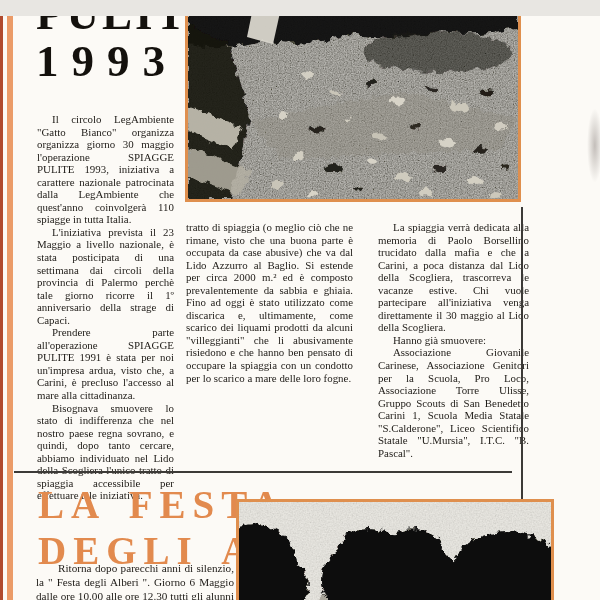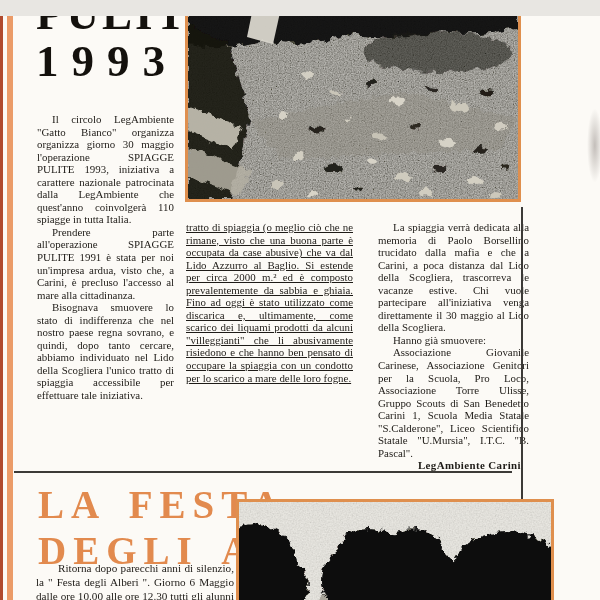--- a/index.html
+++ b/index.html
@@ -17,21 +17,21 @@
   .title1 { position:absolute; left:36px; font-weight:bold; color:#14110d; white-space:nowrap; }
   .title1.l1 { top:-28px; font-size:45px; letter-spacing:3px; }
   .title1.l2 { top:19px;  font-size:45px; letter-spacing:13px; }
 
   
   .col { position:absolute; text-align:justify; font-size:10.9px; line-height:12.55px;
          color:#1e1b17; }
   .col p { margin:0; text-indent:15px; }
   .col p.noindent { text-indent:0; }
   .col1 { left:37px;  top:97px;  width:137px; }
-  .col2 { left:186px; top:205px; width:167px;text-decoration:underline; }
+  .col2 { left:186px; top:205px; width:167px; }
   .col3 { left:378px; top:205px; width:151px; }
   .sig  { font-weight:bold; text-align:right; padding-right:8px; margin-top:1px;
           text-indent:0 !important; letter-spacing:.4px; }
 
   
   .vrule { position:absolute; left:521px; top:191px; width:2px; height:292px; background:#3c3a37; }
   .hrule { position:absolute; left:14px; top:455px; width:498px; height:2px; background:#3c3a37; }
 
   
   .title2 { position:absolute; left:38px; font-weight:bold; color:#e28a4e;
@@ -123,33 +123,33 @@
         <ellipse cx="126" cy="196" rx="6" ry="3" fill="#d8d4c8"></ellipse>
         <ellipse cx="170" cy="192" rx="5" ry="2.6" fill="#24211b"></ellipse>
         <ellipse cx="238" cy="196" rx="7" ry="3.4" fill="#d1cdc0"></ellipse>
         <ellipse cx="308" cy="198" rx="6" ry="3" fill="#ccc8bb"></ellipse>
       </g>
     </svg>
   </div>
 
   <div class="col col1">
     <p>Il circolo LegAmbiente "Gatto Bianco" organizza organizza giorno 30 maggio l'operazione SPIAGGE PULITE 1993, iniziativa a carattere nazionale patrocinata dalla LegAmbiente che quest'anno coinvolgerà 110 spiagge in tutta Italia.</p>
+    <p>L'iniziativa prevista il 23 Maggio a livello nazionale, è stata posticipata di una settimana dai circoli della provincia di Palermo perchè tale giorno ricorre il 1º anniversario della strage di Capaci.</p>
     <p>Prendere parte all'operazione SPIAGGE PULITE 1991 è stata per noi un'impresa ardua, visto che, a Carini, è precluso l'accesso al mare alla cittadinanza.</p>
     <p>Bisognava smuovere lo stato di indifferenza che nel nostro paese regna sovrano, e quindi, dopo tanto cercare, abbiamo individuato nel Lido della Scogliera l'unico tratto di spiaggia accessibile per effettuare tale iniziativa.</p>
   </div>
 
   <div class="col col2">
     <p class="noindent">tratto di spiaggia (o meglio ciò che ne rimane, visto che una buona parte è occupata da case abusive) che va dal Lido Azzurro al Baglio. Si estende per circa 2000 m.² ed è composto prevalentemente da sabbia e ghiaia. Fino ad oggi è stato utilizzato come discarica e, ultimamente, come scarico dei liquami prodotti da alcuni "villeggianti" che li abusivamente risiedono e che hanno ben pensato di occupare la spiaggia con un condotto per lo scarico a mare delle loro fogne.</p>
   </div>
 
   <div class="col col3">
     <p>La spiaggia verrà dedicata alla memoria di Paolo Borsellino trucidato dalla mafia e che a Carini, a poca distanza dal Lido della Scogliera, trascorreva le vacanze estive. Chi vuole partecipare all'iniziativa venga direttamente il 30 maggio al Lido della Scogliera.</p>
     <p>Hanno già smuovere:</p>
     <p>Associazione Giovanile Carinese, Associazione Genitori per la Scuola, Pro Loco, Associazione Torre Ulisse, Gruppo Scouts di San Benedetto Carini 1, Scuola Media Statale "S.Calderone", Liceo Scientifico Statale "U.Mursia", I.T.C. "B. Pascal".</p>
-    <p class="sig">LegAmbiente Carini</p>
   </div>
 
   <div class="vrule"></div>
   <div class="hrule"></div>
 
   <div class="title2 l1">LA FESTA</div>
   <div class="title2 l2">DEGLI ALBERI</div>
 
   <div class="col col4">
     <p>Ritorna dopo parecchi anni di silenzio, la " Festa degli Alberi ". Giorno 6 Maggio dalle ore 10.00 alle ore 12.30 tutti gli alunni del I Circolo Didattico, saranno impegnati in una manifestazione che vuole essere</p>

